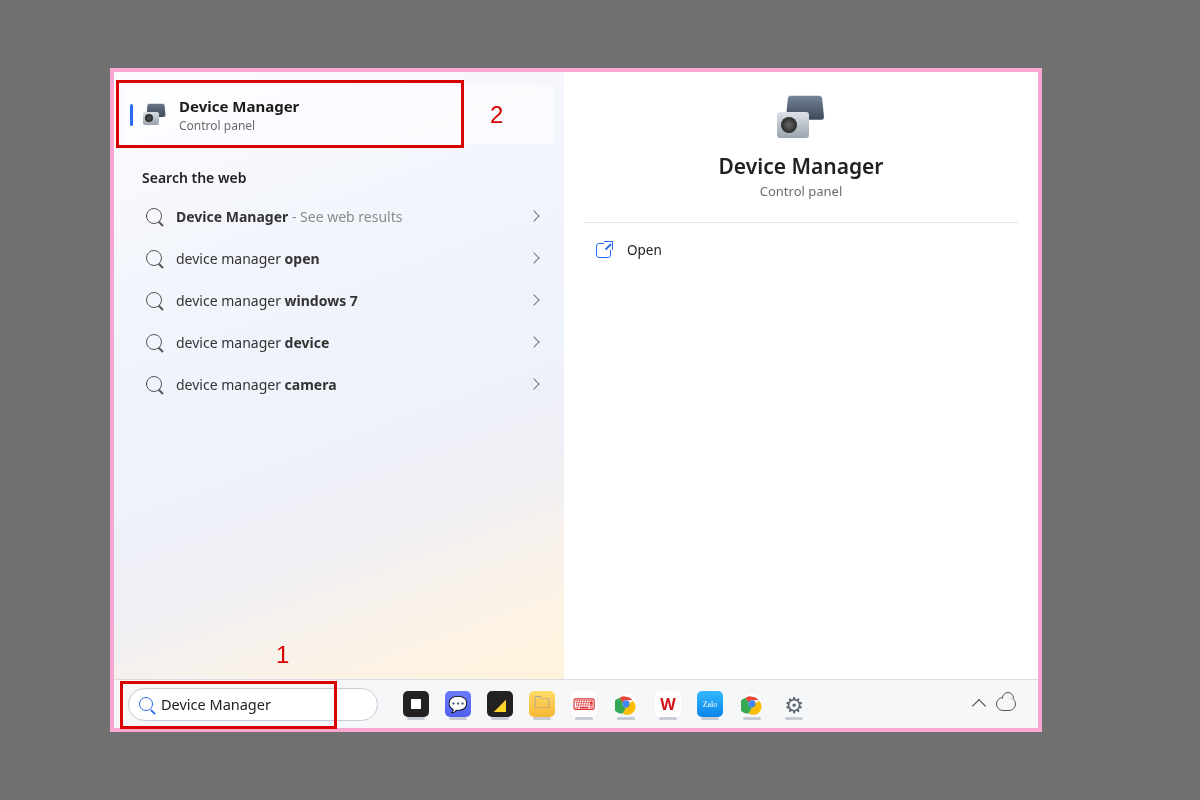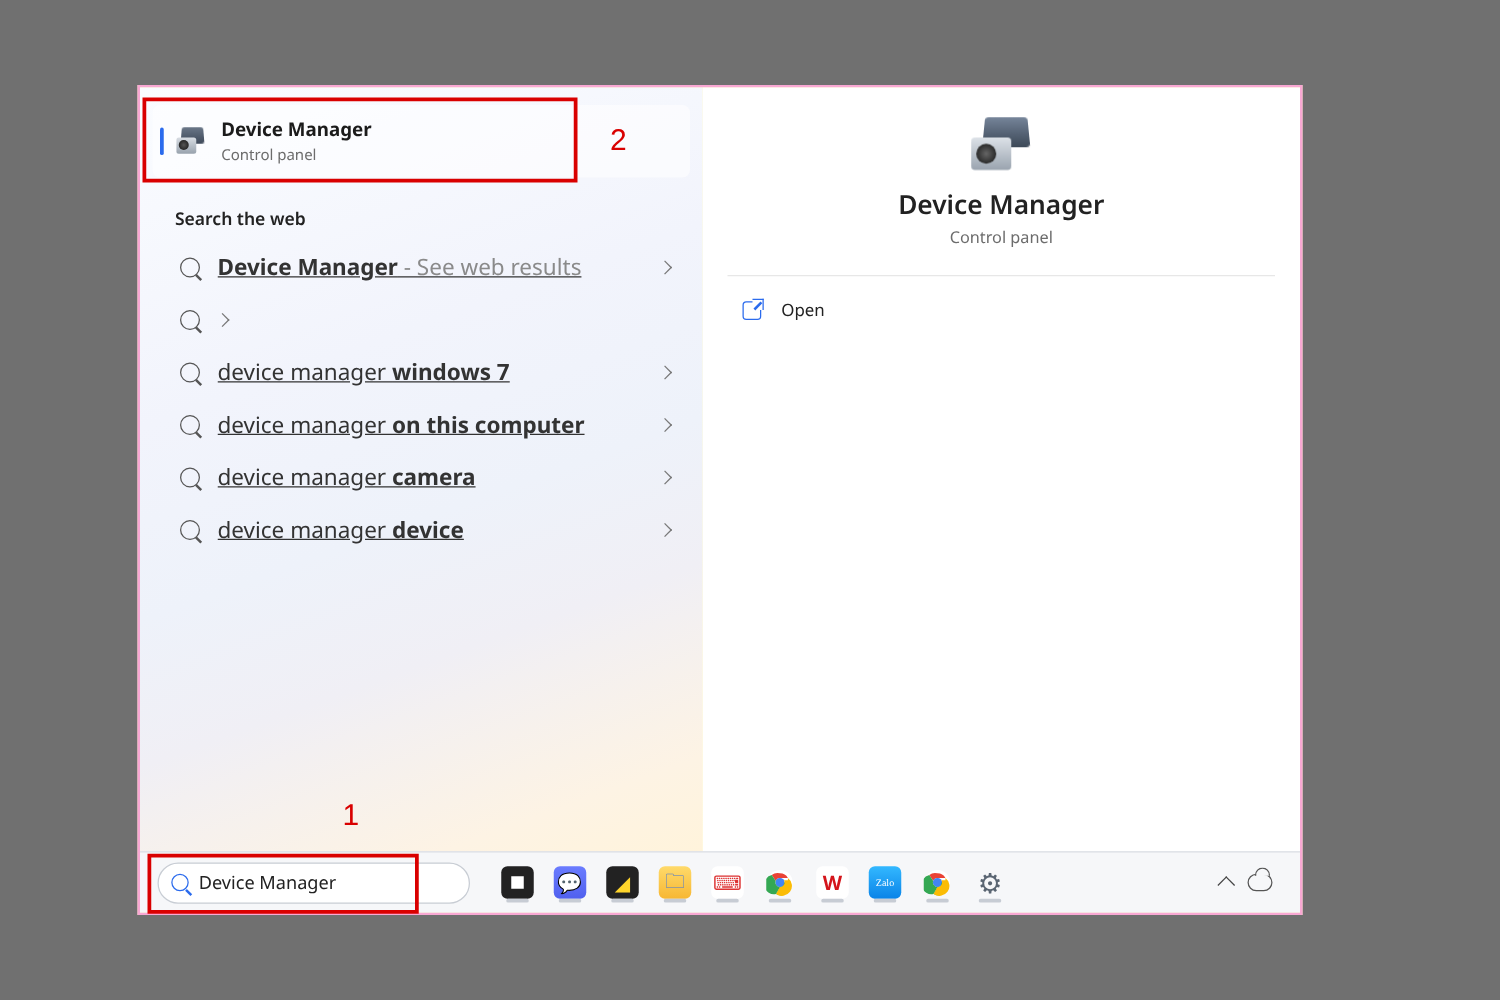--- a/index.html
+++ b/index.html
@@ -1,17 +1,17 @@
 <!DOCTYPE html>
 <html><head>
 <meta charset="utf-8">
 <style>
   *{box-sizing:border-box;margin:0;padding:0;font-family:"Segoe UI",system-ui,sans-serif;}
   body{background:#707070;width:1200px;height:800px;position:relative;overflow:hidden;}
-  .frame{position:absolute;left:110px;top:68px;width:932px;height:664px;background:#fef9c3;border:2px solid #f9a8d4;}
+  .frame{position:absolute;left:110px;top:68px;width:932px;height:664px;background:#fca5a5;border:4px solid #f9a8d4;}
   .panel{position:absolute;left:0;top:0;right:0;height:613px;display:flex;}
   .left{width:450px;height:100%;border-right:none;background:linear-gradient(160deg,#fafcff 0%,#f2f4fc 35%,#eef2fa 55%,#f0eff5 70%,#fdf3e4 90%,#fff3db 100%);}
   .right{flex:1;height:100%;background:#fff;}
   .best{display:flex;align-items:center;padding:8px 14px 8px 6px;margin:14px 10px 0 10px;border-radius:6px;background:rgba(255,255,255,.55);position:relative;height:58px;}
   .best-bar{width:3px;height:22px;background:#2b6bed;border-radius:3px;margin-right:2px;}
   .best-icon{width:28px;height:24px;margin:0 10px 0 6px;position:relative;}
   .dm-icon{position:relative;width:100%;height:100%;}
   .dm-box{position:absolute;left:6px;top:0;width:18px;height:14px;background:linear-gradient(#6a7788,#3f4a5a);border-radius:2px;transform:perspective(40px) rotateX(20deg);}
   .dm-cam{position:absolute;left:2px;top:9px;width:16px;height:13px;background:linear-gradient(#d8dde3,#98a2ad);border-radius:2px;}
   .dm-cam::after{content:"";position:absolute;left:2px;top:2px;width:8px;height:8px;background:radial-gradient(#555,#111);border-radius:50%;}
@@ -20,21 +20,21 @@
   .best-sub{font-size:12px;color:#6c6c6c;margin-top:1px;}
   .redbox{position:absolute;border:3px solid #d90000;pointer-events:none;}
   .rb2{left:-8px;top:-6px;width:348px;height:68px;}
   .callout{position:absolute;color:#d90000;font-size:24px;font-weight:400;font-family:sans-serif;}
   .c2{left:366px;top:15px;}
   .c1{left:162px;bottom:16px;}
   .web-h{font-size:14px;font-weight:600;color:#222;margin:24px 0 8px 28px;}
   .wr{display:flex;align-items:center;height:42px;padding:0 18px 0 24px;margin:0 8px;cursor:pointer;}
   .wr .q{width:16px;height:16px;border:1.6px solid #555;border-radius:50%;margin-right:14px;position:relative;flex-shrink:0;}
   .wr .q::after{content:"";position:absolute;width:6px;height:1.6px;background:#555;bottom:-2px;right:-3px;transform:rotate(45deg);}
-  .wr .t{flex:1;font-size:18px;color:#333;white-space:nowrap;overflow:hidden;text-decoration:underline;}
+  .wr .t{flex:1;font-size:14px;color:#333;white-space:nowrap;overflow:hidden;}
   .wr .chev{width:8px;height:8px;border-right:1.6px solid #777;border-top:1.6px solid #777;transform:rotate(45deg);flex-shrink:0;}
 
   .detail-head{text-align:center;padding-top:22px;}
   .detail-icon{width:56px;height:48px;margin:0 auto 10px;position:relative;}
   .di-box{position:absolute;left:14px;top:0;width:36px;height:26px;background:linear-gradient(#76859a,#3d4958);border-radius:3px;transform:perspective(80px) rotateX(24deg);}
   .di-cam{position:absolute;left:4px;top:18px;width:32px;height:26px;background:linear-gradient(#dde2e8,#9aa4af);border-radius:3px;}
   .di-cam::after{content:"";position:absolute;left:4px;top:5px;width:16px;height:16px;background:radial-gradient(#666,#111);border-radius:50%;}
   .detail-title{font-size:21px;font-weight:600;color:#222;}
   .detail-sub{font-size:13px;color:#6c6c6c;margin-top:2px;}
   .hr{height:1px;background:#e7e7e7;margin:22px 20px 0;}
@@ -85,40 +85,36 @@
 
       <div class="web-h">Search the web</div>
       <div id="web-list">
           <div class="wr">
             <span class="q"></span>
             <span class="t"><b>Device Manager</b><span style="color:#8a8a8a"> - See web results</span></span>
             <span class="chev"></span>
           </div>
           <div class="wr">
             <span class="q"></span>
+            <span class="t"><span>device manager </span><b>open</b></span>
             <span class="chev"></span>
           </div>
           <div class="wr">
             <span class="q"></span>
             <span class="t"><span>device manager </span><b>windows 7</b></span>
             <span class="chev"></span>
           </div>
           <div class="wr">
             <span class="q"></span>
-            <span class="t"><span>device manager </span><b>on this computer</b></span>
+            <span class="t"><span>device manager </span><b>device</b></span>
             <span class="chev"></span>
           </div>
           <div class="wr">
             <span class="q"></span>
             <span class="t"><span>device manager </span><b>camera</b></span>
-            <span class="chev"></span>
-          </div>
-          <div class="wr">
-            <span class="q"></span>
-            <span class="t"><span>device manager </span><b>device</b></span>
             <span class="chev"></span>
           </div>
         </div>
 
       <span class="callout c1">1</span>
     </div>
 
     <div class="right">
       <div class="detail-head">
         <div class="detail-icon">

